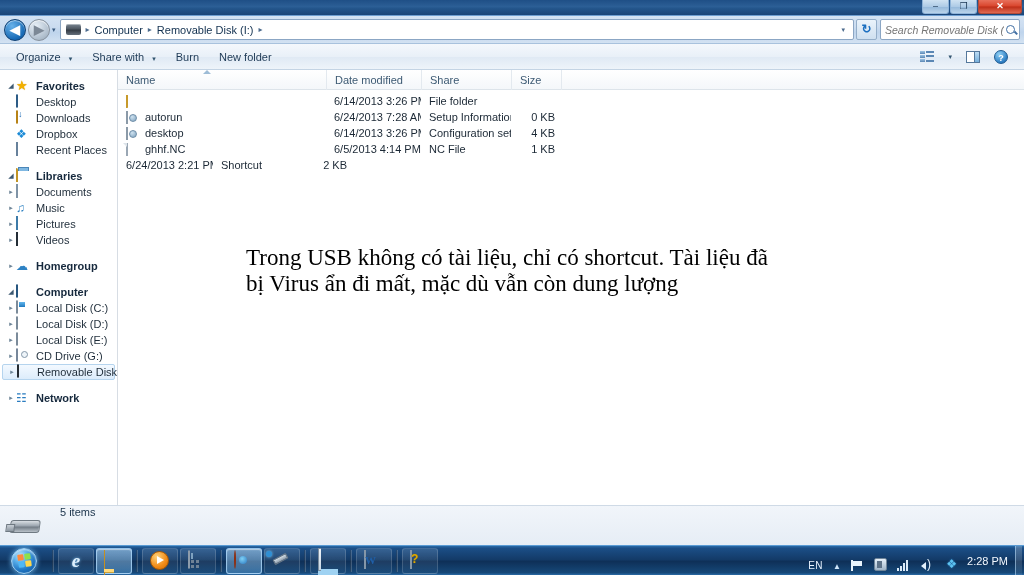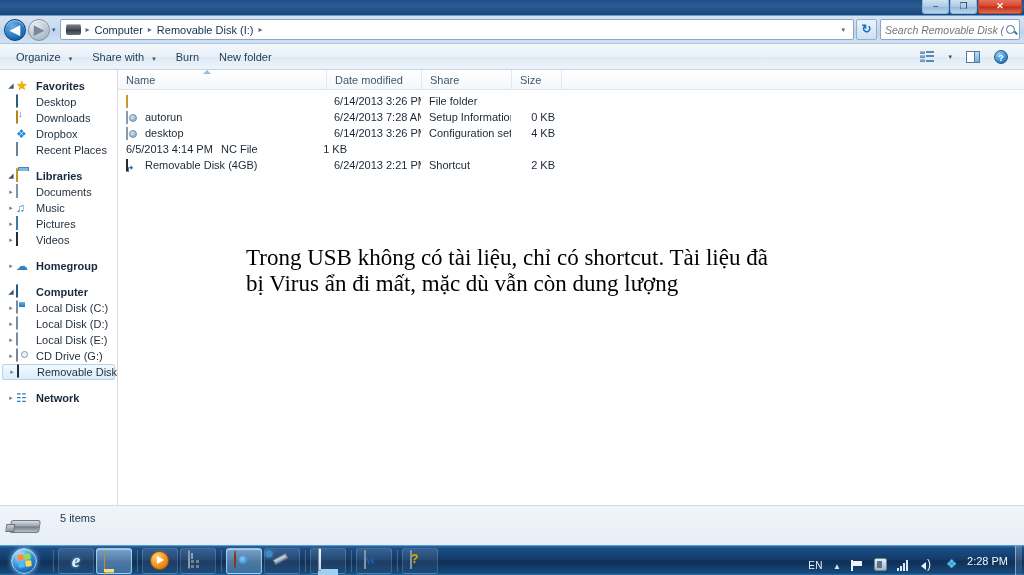--- a/index.html
+++ b/index.html
@@ -257,21 +257,21 @@
     position: absolute; left: 6px; top: 9px;
     width: 30px; height: 13px;
     background: linear-gradient(to bottom, #d9dee3 0%, #9aa4ae 45%, #727c86 55%, #b9c1c9 100%);
     border: 1px solid #6f7982; border-radius: 3px;
     transform: skewX(-8deg);
   }
   .status-usb::after {
     content:""; position:absolute; left:-5px; top:3px; width:7px; height:6px;
     background: linear-gradient(#c8cfd6,#8e98a2); border:1px solid #6f7982;
   }
-  .status-text { font-size: 11px; color: #20384f; margin-left: 16px; align-self: flex-start; margin-top: 6px; }
+  .status-text { font-size: 11px; color: #20384f; margin-left: 16px; align-self: flex-start; }
 
   
   #taskbar {
     position: absolute; left: 0; bottom: 0; width: 1024px; height: 30px;
     background: linear-gradient(to bottom, #1f4e86 0%, #1b3f70 6%, #17355f 50%, #12align 51%, #0f2murder 100%);
     background: linear-gradient(to bottom, #2a6ba8 0%, #1b4e86 8%, #133a67 48%, #0e2f57 52%, #164878 92%, #2b6ba6 100%);
     display: flex; align-items: center;
     border-top: 1px solid #5a9bd4;
   }
   .startorb {
@@ -574,30 +574,30 @@
           <div class="cell c-name">
             <span class="fic"><span class="fi-inf"></span></span>
             <span>desktop</span>
           </div>
           <div class="cell c-date">6/14/2013 3:26 PM</div>
           <div class="cell c-type">Configuration sett...</div>
           <div class="cell c-size">4 KB</div>
         </div>
 
         <div class="row">
+          <div class="cell c-name">
+            <span class="fic"><span class="fi-blank"></span></span>
+            <span>ghhf.NC</span>
+          </div>
           <div class="cell c-date">6/5/2013 4:14 PM</div>
           <div class="cell c-type">NC File</div>
           <div class="cell c-size">1 KB</div>
         </div>
 
         <div class="row">
-          <div class="cell c-name">
-            <span class="fic"><span class="fi-short"></span></span>
-            <span>Removable Disk (4GB)</span>
-          </div>
           <div class="cell c-date">6/24/2013 2:21 PM</div>
           <div class="cell c-type">Shortcut</div>
           <div class="cell c-size">2 KB</div>
         </div>
       </div>
 
       <div class="annot">Trong USB không có tài liệu, chỉ có shortcut. Tài liệu đã bị Virus ẩn đi mất, mặc dù vẫn còn dung lượng</div>
     </div>
   </div>
 

